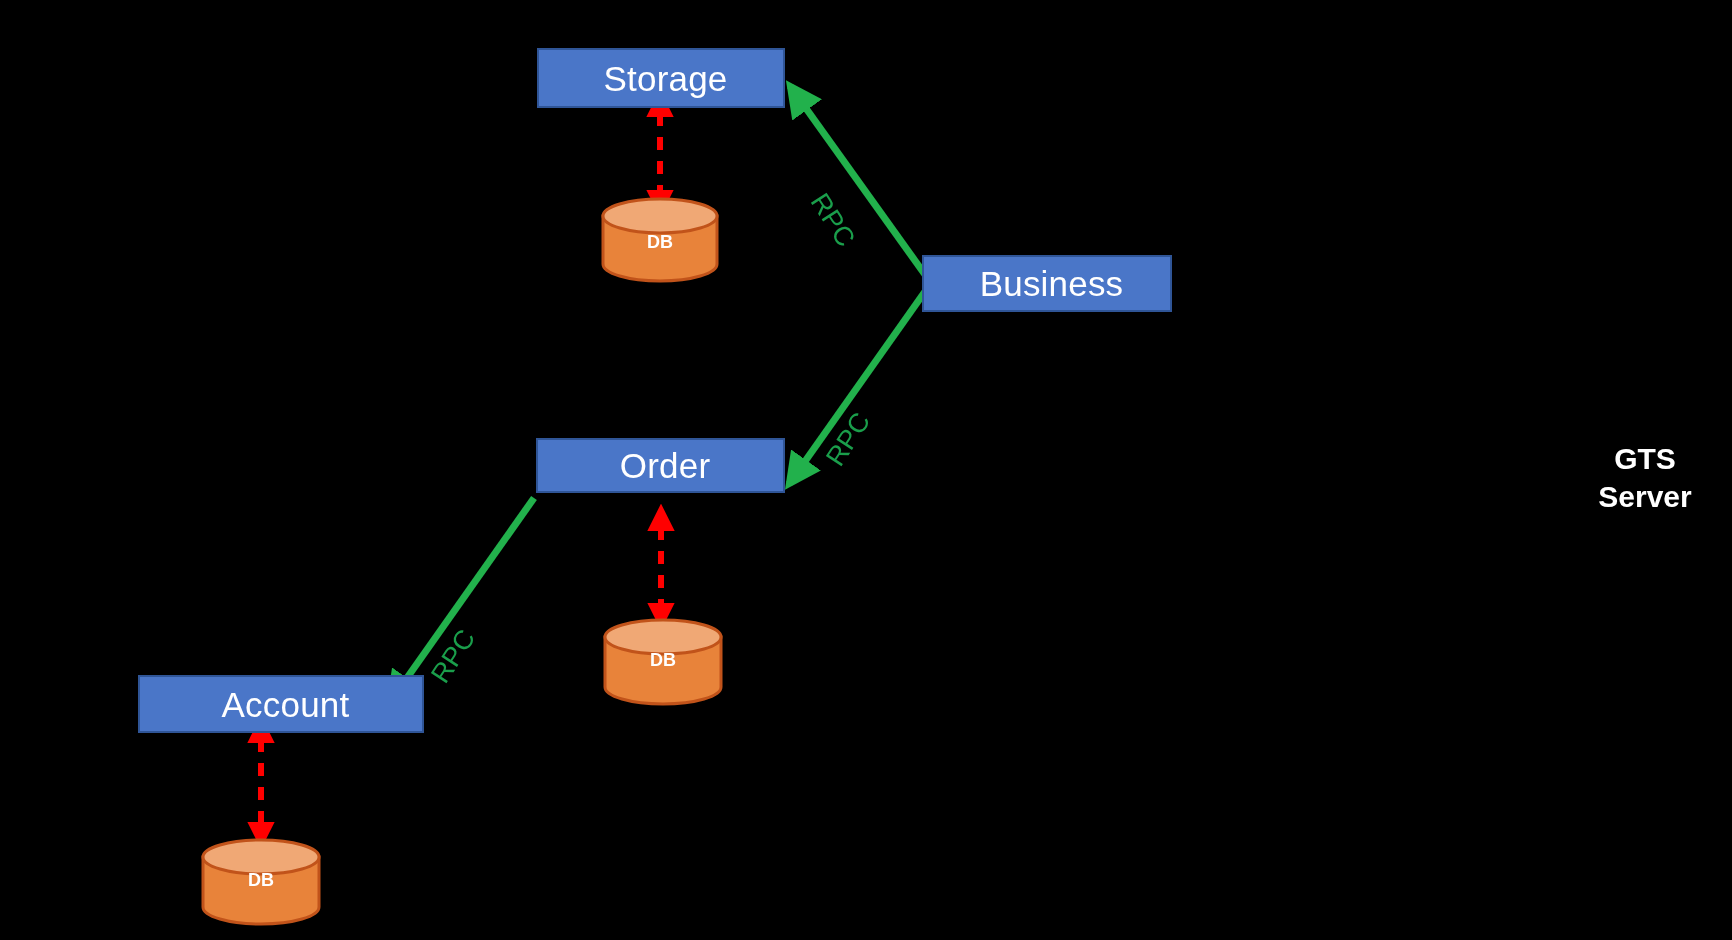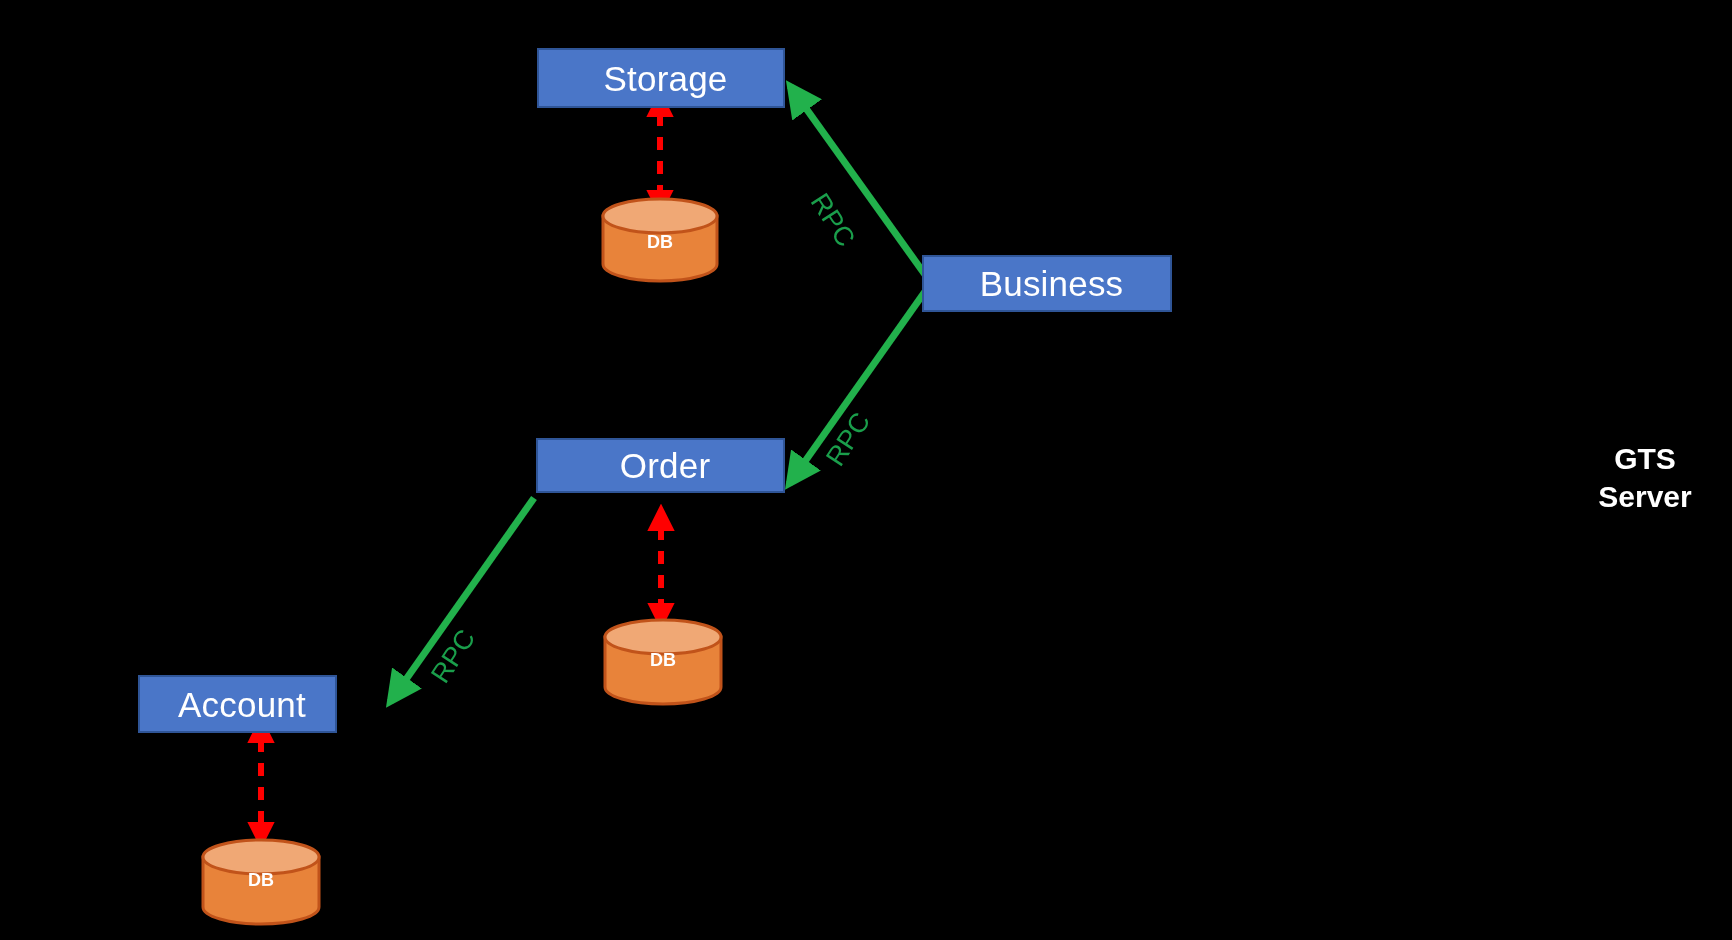--- a/index.html
+++ b/index.html
@@ -120,21 +120,21 @@
   </div>
 
   <div class="node-box" style="left:898px; top:255px; width:250px; height:57px;margin-left:24px;">
     <span>Business</span>
   </div>
 
   <div class="node-box" style="left:536px; top:438px; width:249px; height:55px;">
     <span>Order</span>
   </div>
 
-  <div class="node-box" style="left:138px; top:675px; width:199px; height:58px;">
+  <div class="node-box" style="left:138px; top:675px; width:286px; height:58px;">
     <span>Account</span>
   </div>
 
   <div class="db-label" style="left:610px; top:233px; width:100px;">
     <span>DB</span>
   </div>
   <div class="db-label" style="left:613px; top:651px; width:100px;">
     <span>DB</span>
   </div>
   <div class="db-label" style="left:211px; top:871px; width:100px;">

